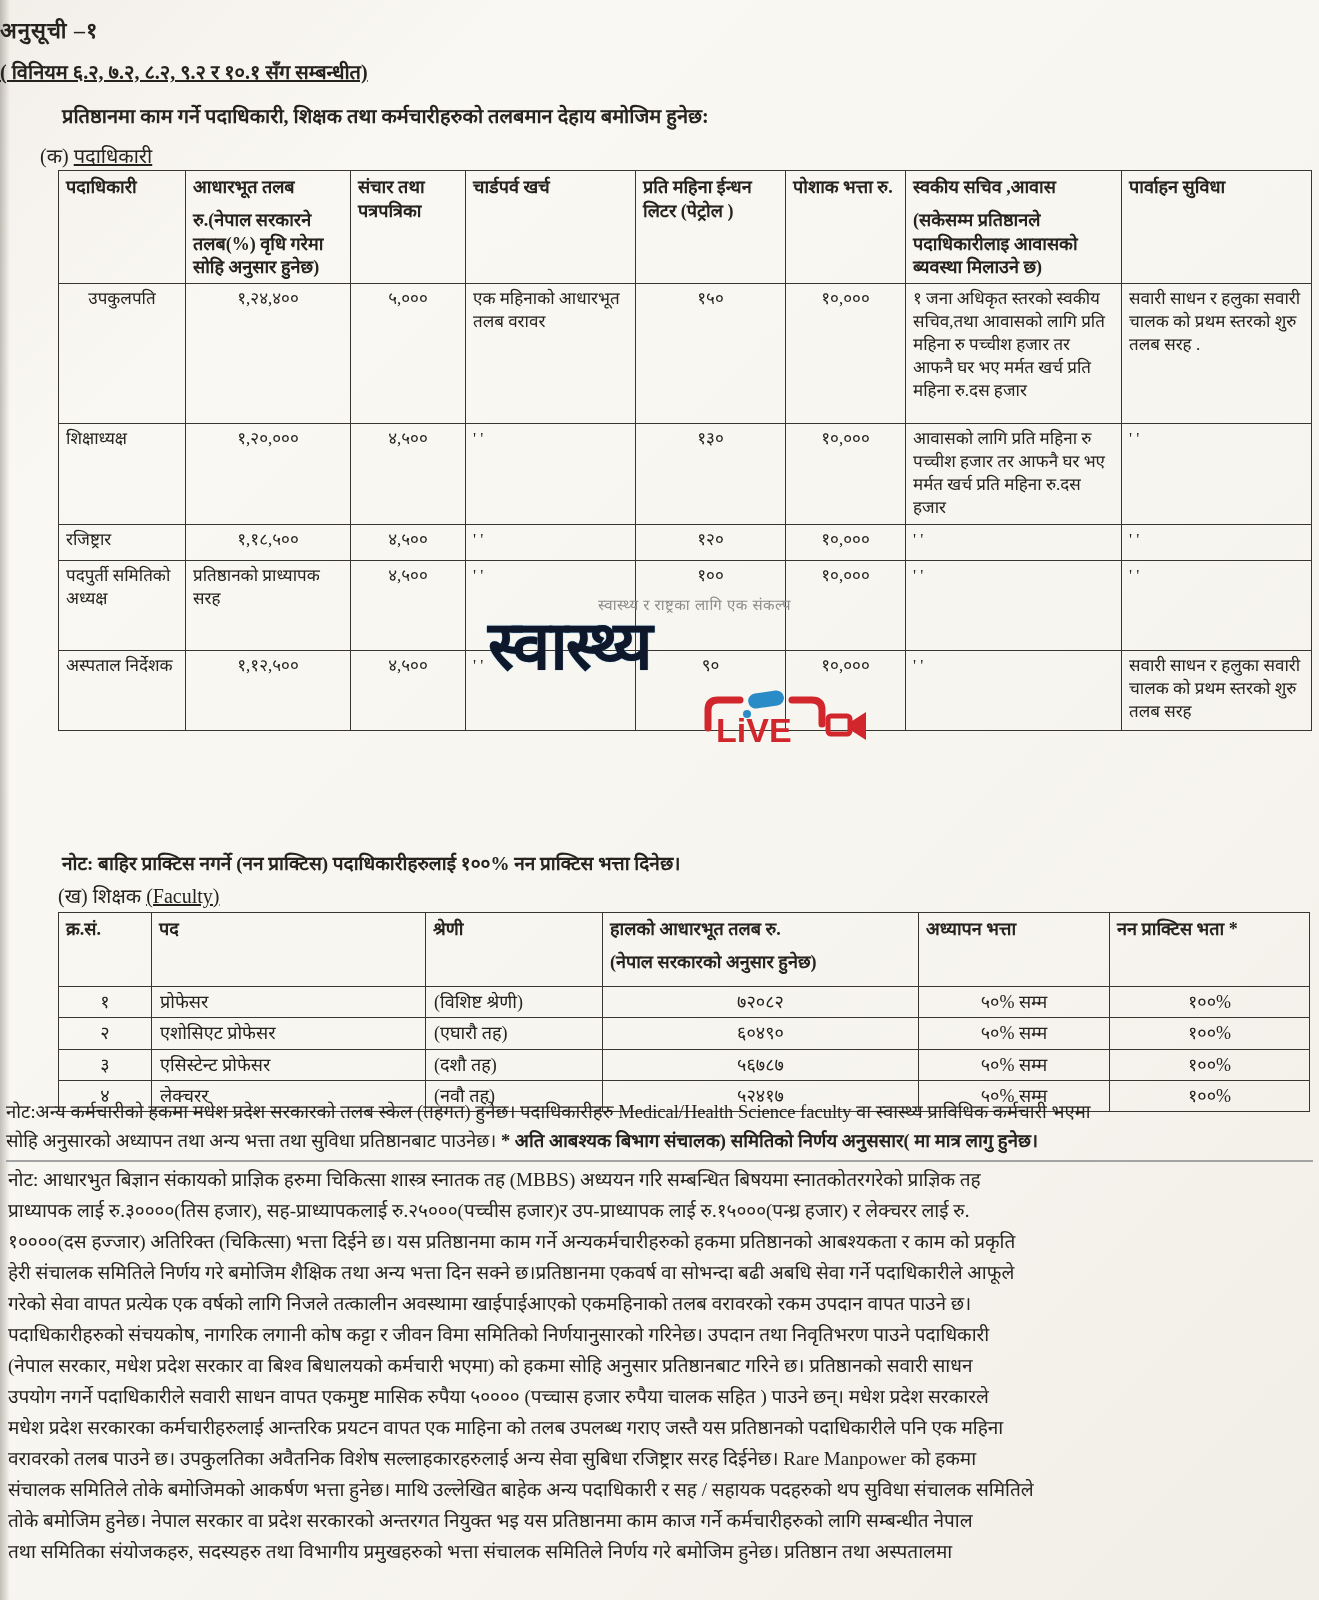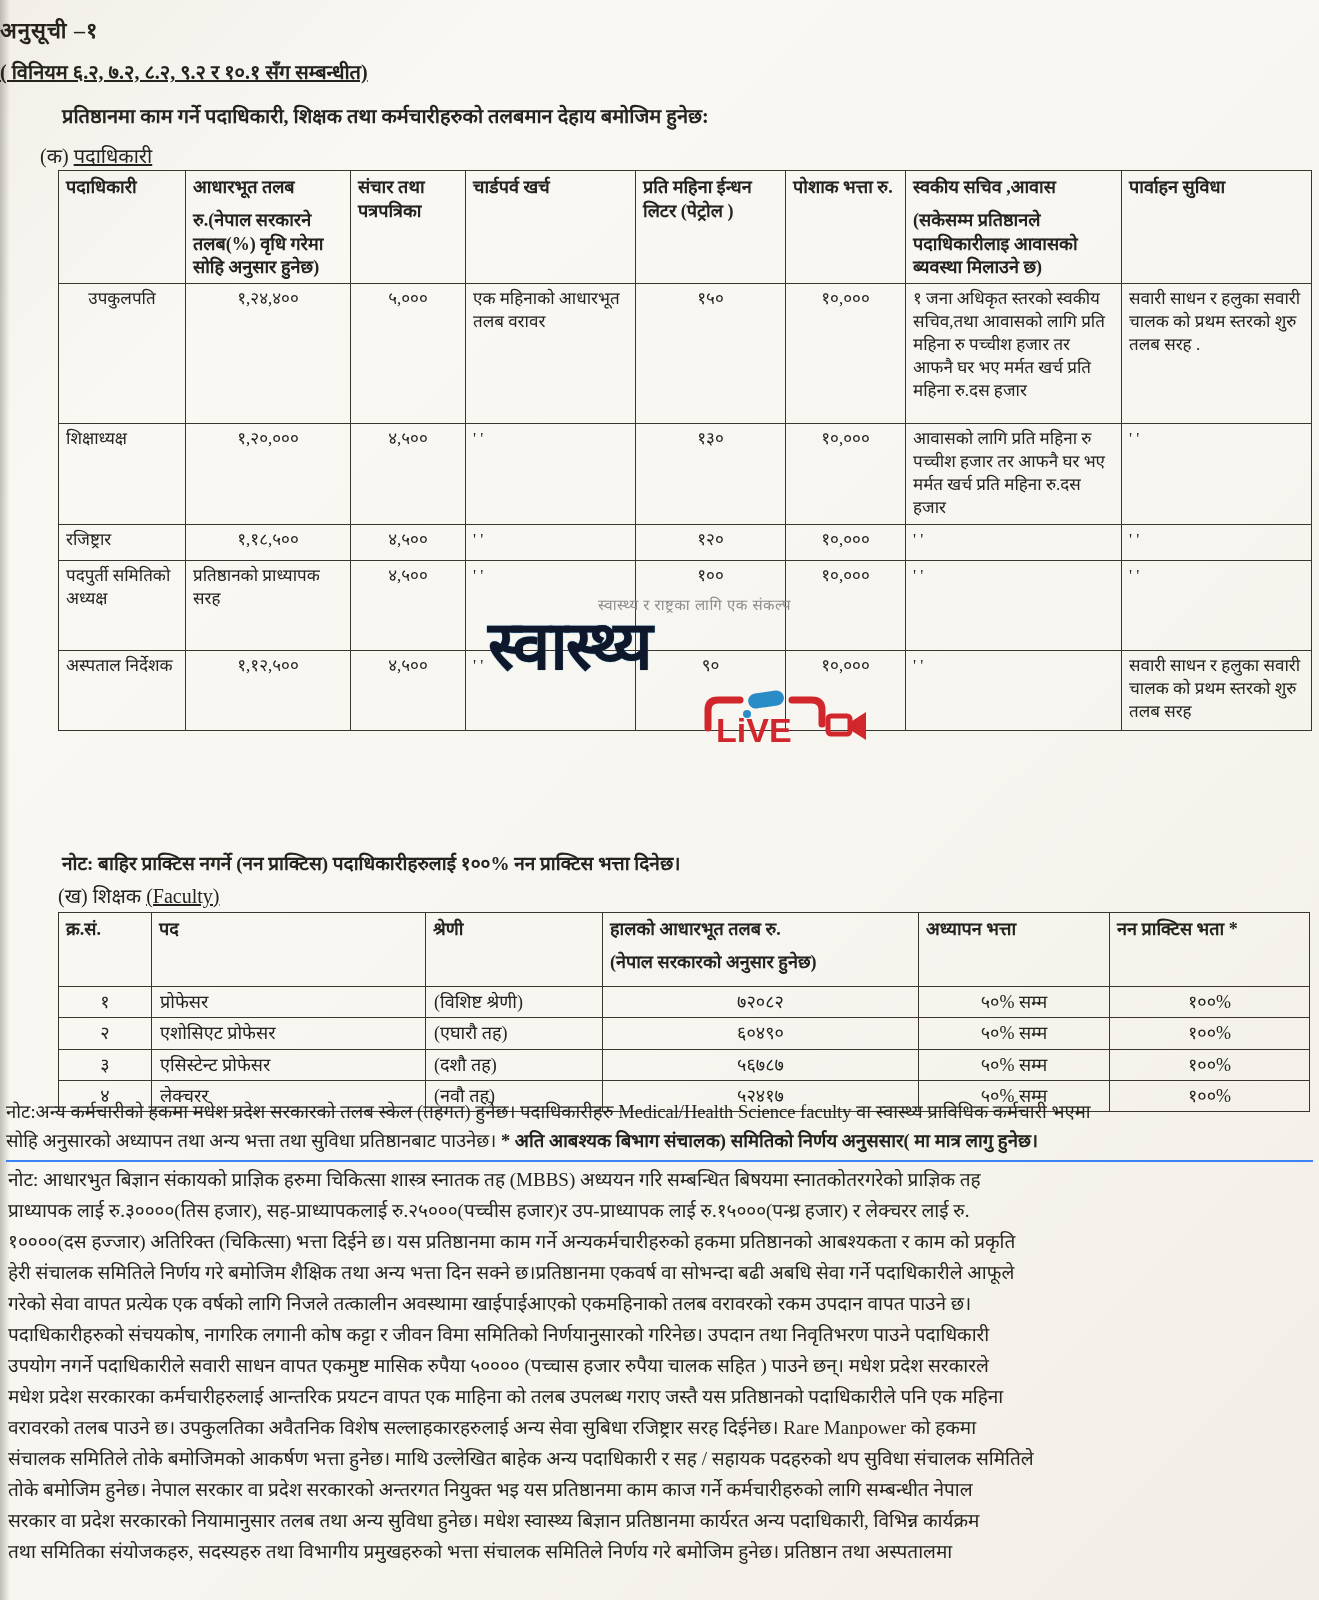--- a/index.html
+++ b/index.html
@@ -42,21 +42,21 @@
   #officials-table{ left:58px; top:170px; width:1253px; }
   #officials-table tr.hrow{ height:112px; }
   #faculty-table{ left:58px; top:912px; width:1251px; }
   #faculty-table td{ font-size:18px; padding:3px 8px; }
   #faculty-table th{ vertical-align:top; }
   #faculty-table tr.hrow{ height:74px;padding-left:14px; }
   #faculty-table tr.drow{ height:28px; }
   .note-line{ font-size:19px; font-weight:bold; }
   #officials-note{ top:850px; left:62px; width:1200px; }
   #faculty-note{ top:1098px; left:6px; width:1307px; font-size:18.5px; line-height:29px;
-    border-bottom:2px solid #3b82f6; padding-bottom:4px; }
+    border-bottom:2px solid #a3a3a3; padding-bottom:4px; }
   #bottom-note{ top:1164px; left:8px; width:1303px; font-size:19px; line-height:31px; }
   #bottom-note .bn-line{ white-space:nowrap; }
 
   
   #watermark{ left:470px; top:594px; width:420px; height:180px; pointer-events:none; }
   .wm-tagline{ position:absolute; left:128px; top:0px; font-size:15px; color:#8c8c8c;
     font-family:"Liberation Sans", sans-serif; letter-spacing:.5px; white-space:nowrap; }
   .wm-brand{ position:absolute; left:18px; top:8px; font-size:68px; line-height:86px;
     font-weight:bold; color:#0f172a; font-family:"Liberation Sans", sans-serif;
     letter-spacing:-2px; text-shadow:0 0 1px #2a8cc7; white-space:nowrap; }
@@ -241,26 +241,26 @@
   <div><span>सोहि अनुसारको अध्यापन  तथा अन्य भत्ता तथा सुविधा प्रतिष्ठानबाट पाउनेछ।  </span><span class="b">* अति आबश्यक बिभाग संचालक) समितिको निर्णय अनुससार( मा मात्र लागु हुनेछ।</span></div>
 </div>
 
 <div class="abs" id="bottom-note">
   <div class="bn-line">नोट:  आधारभुत बिज्ञान संकायको प्राज्ञिक हरुमा चिकित्सा शास्त्र स्नातक तह (MBBS) अध्ययन गरि सम्बन्धित बिषयमा स्नातकोतरगरेको प्राज्ञिक तह</div>
   <div class="bn-line">प्राध्यापक लाई  रु.३००००(तिस हजार), सह-प्राध्यापकलाई रु.२५०००(पच्चीस हजार)र उप-प्राध्यापक लाई रु.१५०००(पन्ध्र हजार) र लेक्चरर लाई रु.</div>
   <div class="bn-line">१००००(दस हज्जार) अतिरिक्त (चिकित्सा) भत्ता दिईने छ। यस प्रतिष्ठानमा काम गर्ने अन्यकर्मचारीहरुको हकमा प्रतिष्ठानको आबश्यकता र काम को प्रकृति</div>
   <div class="bn-line">हेरी संचालक समितिले निर्णय गरे बमोजिम शैक्षिक तथा अन्य  भत्ता दिन सक्ने छ।प्रतिष्ठानमा एकवर्ष वा सोभन्दा बढी अबधि सेवा गर्ने पदाधिकारीले आफूले</div>
   <div class="bn-line">गरेको सेवा वापत प्रत्येक एक वर्षको लागि निजले तत्कालीन अवस्थामा खाईपाईआएको एकमहिनाको तलब वरावरको रकम उपदान वापत पाउने छ।</div>
   <div class="bn-line">पदाधिकारीहरुको संचयकोष, नागरिक लगानी कोष कट्टा र जीवन विमा समितिको निर्णयानुसारको गरिनेछ। उपदान तथा निवृतिभरण पाउने पदाधिकारी</div>
+  <div class="bn-line">(नेपाल सरकार, मधेश प्रदेश सरकार वा बिश्व बिधालयको कर्मचारी भएमा) को हकमा सोहि अनुसार प्रतिष्ठानबाट गरिने छ। प्रतिष्ठानको सवारी साधन</div>
   <div class="bn-line">उपयोग नगर्ने पदाधिकारीले सवारी साधन वापत एकमुष्ट मासिक रुपैया ५०००० (पच्चास  हजार रुपैया चालक सहित ) पाउने छन्। मधेश प्रदेश सरकारले</div>
   <div class="bn-line">मधेश प्रदेश सरकारका कर्मचारीहरुलाई आन्तरिक प्रयटन वापत एक माहिना को तलब उपलब्ध गराए जस्तै यस प्रतिष्ठानको पदाधिकारीले  पनि एक महिना</div>
   <div class="bn-line">वरावरको तलब पाउने छ।  उपकुलतिका अवैतनिक विशेष सल्लाहकारहरुलाई अन्य सेवा सुबिधा रजिष्ट्रार सरह दिईनेछ। Rare Manpower को हकमा</div>
   <div class="bn-line">संचालक समितिले तोके बमोजिमको आकर्षण भत्ता हुनेछ। माथि उल्लेखित बाहेक अन्य पदाधिकारी र सह / सहायक पदहरुको थप सुविधा संचालक समितिले</div>
   <div class="bn-line">तोके बमोजिम हुनेछ। नेपाल सरकार वा प्रदेश सरकारको अन्तरगत नियुक्त भइ यस प्रतिष्ठानमा काम काज गर्ने कर्मचारीहरुको लागि सम्बन्धीत नेपाल</div>
-  <div class="bn-line">सरकार वा प्रदेश सरकारको नियामानुसार तलब तथा अन्य सुविधा हुनेछ। मधेश स्वास्थ्य बिज्ञान प्रतिष्ठानमा कार्यरत अन्य पदाधिकारी, विभिन्न कार्यक्रम</div>
   <div class="bn-line">तथा समितिका संयोजकहरु, सदस्यहरु  तथा विभागीय प्रमुखहरुको भत्ता संचालक समितिले निर्णय गरे बमोजिम हुनेछ। प्रतिष्ठान तथा अस्पतालमा</div>
 </div>
 
 <div class="abs" id="watermark">
   <div class="wm-tagline">स्वास्थ्य र राष्ट्रका लागि एक संकल्प</div>
   <div class="wm-brand">स्वास्थ्य</div>
   <div class="wm-live">
     <svg width="170" height="64" viewBox="0 0 170 64">
 
       <path d="M8 38 L8 20 Q8 10 18 10 L40 10" fill="none" stroke="#d2262d" stroke-width="7" stroke-linecap="round"></path>

